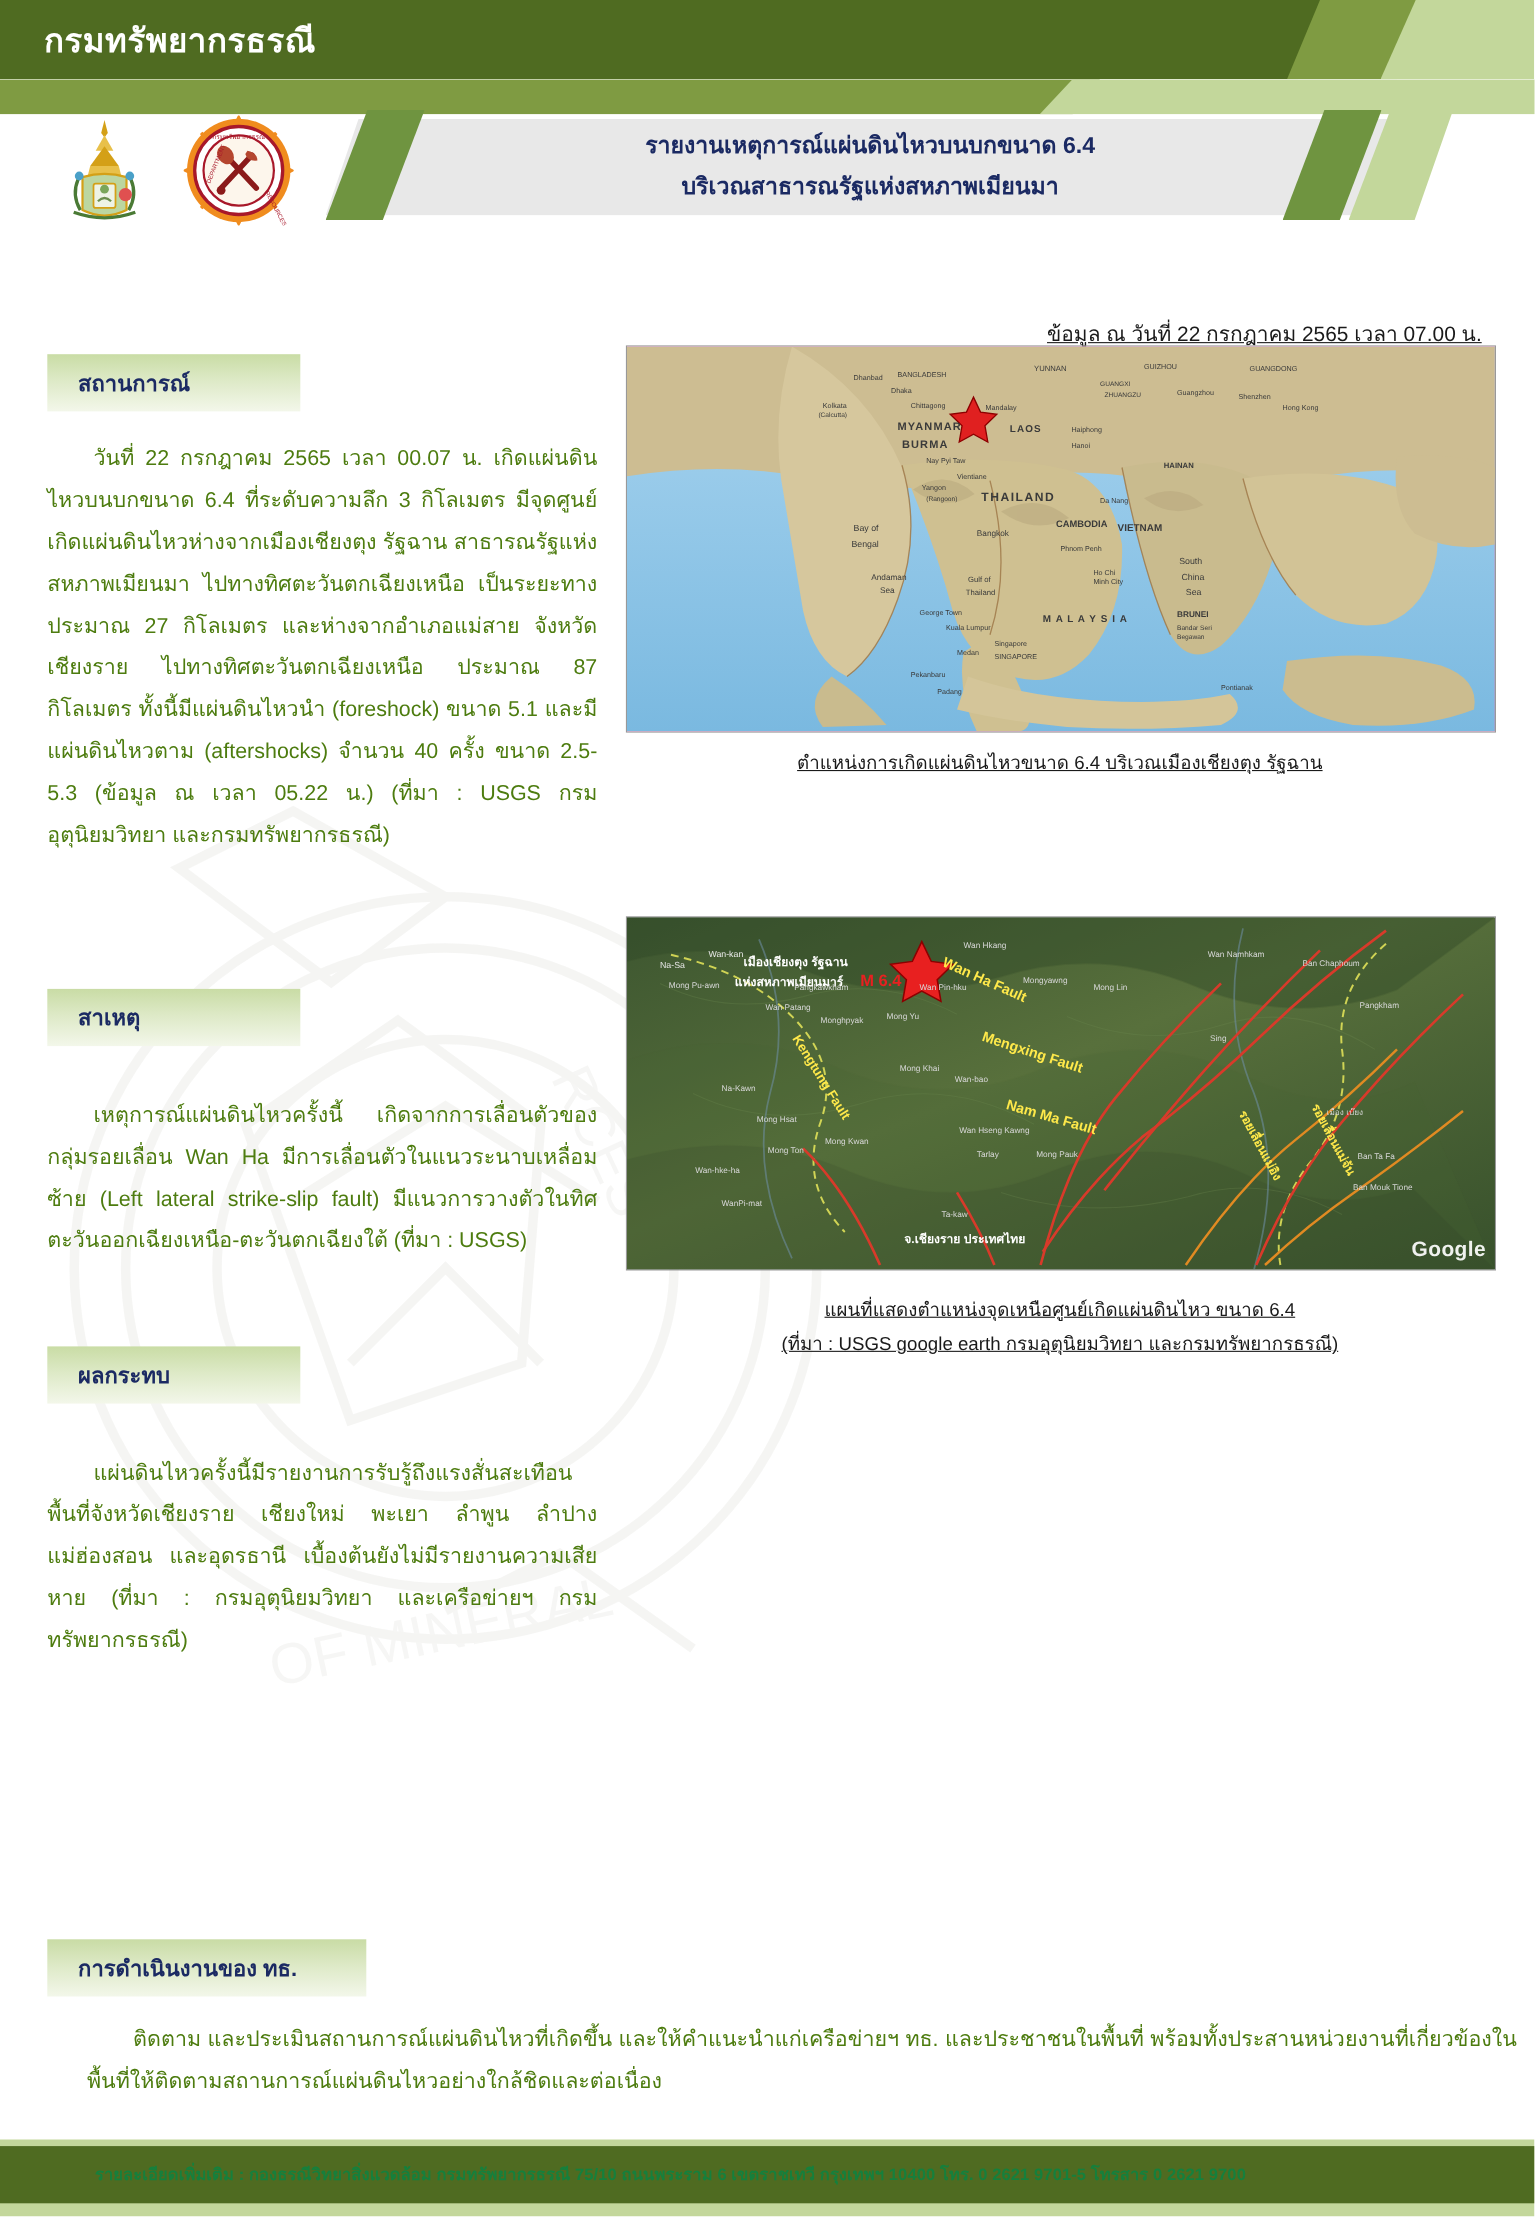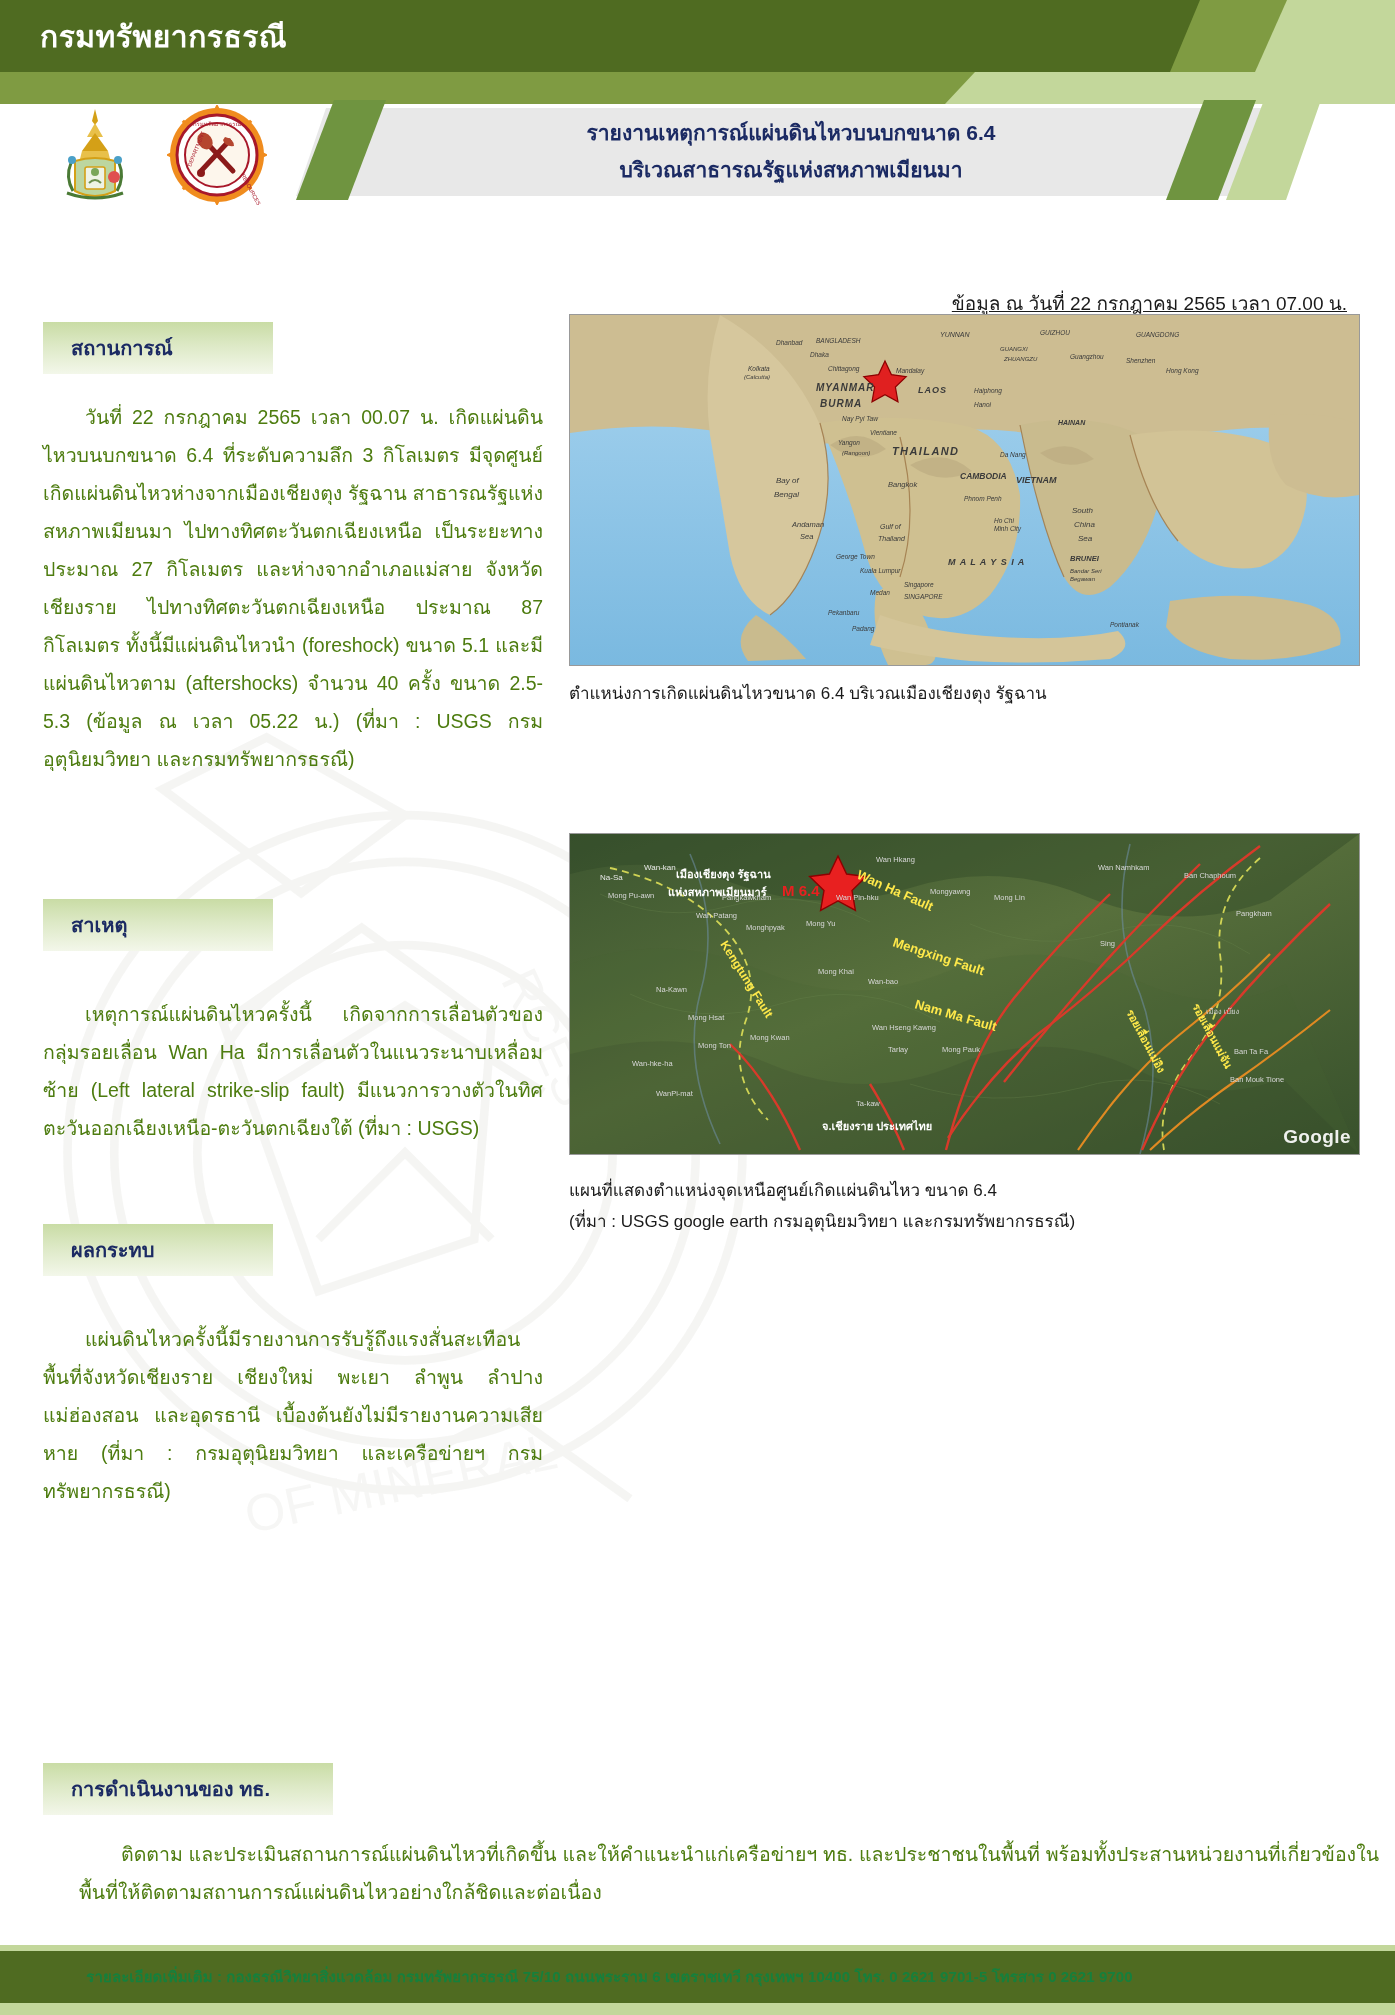--- a/index.html
+++ b/index.html
@@ -110,40 +110,40 @@
   .p2{left:43px;top:995px;width:500px;}
   .p3{left:43px;top:1320px;width:500px;}
   .p4{left:43px;top:1835px;width:1300px;margin-left:36px;}
   .indent{display:inline-block;width:42px;}
 
   
   .imgbox{position:absolute;z-index:5;border:1px solid #999;overflow:hidden;}
   .img1{left:569px;top:314px;width:789px;height:350px;}
   .img2{left:569px;top:833px;width:789px;height:320px;}
   .cap{
-    position:absolute;z-index:5;width:789px;left:569px;text-align:left;
-    font-size:17px;color:#1a1a1a;line-height:1.85;
+    position:absolute;z-index:5;width:789px;left:569px;text-align:center;
+    font-size:17px;color:#1a1a1a;line-height:1.85;text-decoration:underline;
   }
   .cap1{top:678px;}
   .cap2{top:1175px;}
 
   
   .footer-wrap{position:absolute;left:0;top:1945px;width:1395px;height:70px;z-index:6;}
   .f-light{position:absolute;left:0;top:0;width:1395px;height:70px;background:#c3d79b;}
   .f-dark{
     position:absolute;left:0;top:6px;width:1395px;height:52px;background:#4f6b21;
   }
   .f-txt{
     position:absolute;left:0;top:6px;width:1139px;height:52px;
     display:flex;align-items:center;justify-content:center;
     color:#15803d;font-size:15px;font-weight:bold;letter-spacing:.1px;padding-left:40px;
   }
 
   
-  .m1{position:absolute;inset:0;background:#ec4899;font-style:italic;}
+  .m1{position:absolute;inset:0;background:#ec4899;}
   .m1 svg{display:block;width:100%;height:100%;}
 
   
   .m2{position:absolute;inset:0;background:#243b20;}
   .m2 svg{display:block;width:100%;height:100%;}
   .gwm{
     position:absolute;right:8px;bottom:6px;color:#fff;font-size:19px;
     font-weight:bold;opacity:.92;letter-spacing:.4px;
   }
 </style>

